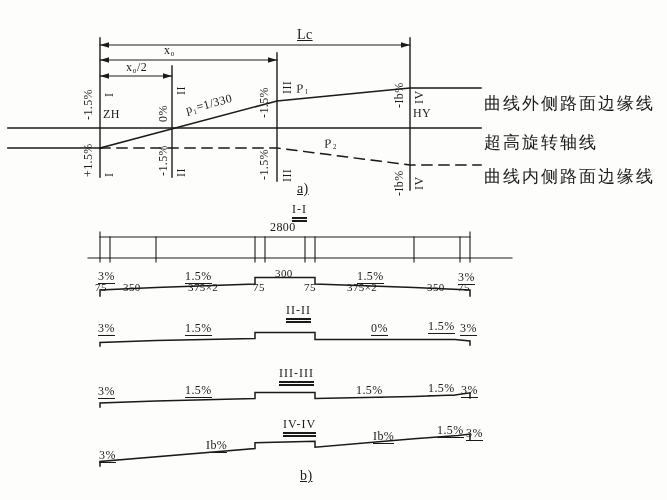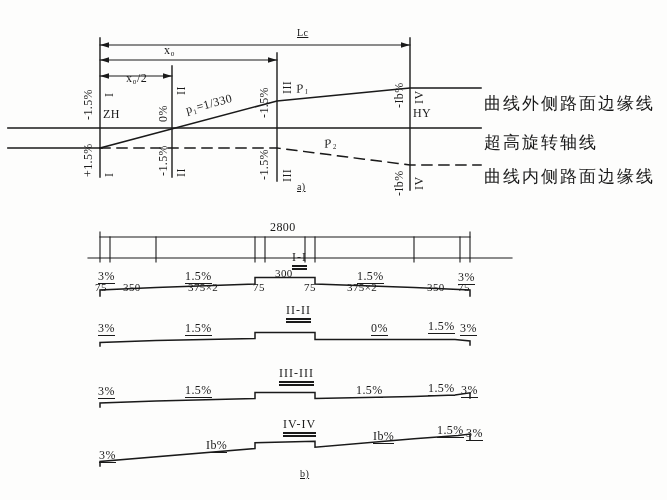--- a/index.html
+++ b/index.html
@@ -3,21 +3,21 @@
 <meta charset="utf-8">
 <style>
   html,body{margin:0;padding:0;background:#e8e8e8;}
   #canvas{
     position:relative;width:667px;height:500px;background:#fdfdfc;
     font-family:"Liberation Serif","DejaVu Serif",serif;color:#1a1a1a;overflow:hidden;
   }
   #linework{position:absolute;left:0;top:0;}
   .lbl{position:absolute;font-size:12px;line-height:1;white-space:nowrap;letter-spacing:.4px;}
   .sm{font-size:11px;margin-top:40px;}
-  .big{font-size:10px;text-decoration:underline;}
+  .big{font-size:14px;text-decoration:underline;}
   .cjk{font-size:17px;letter-spacing:2px;font-family:"Liberation Serif","DejaVu Serif",serif;margin-top:16px;}
   .rot{transform-origin:0 0;transform:rotate(-90deg);}
   .it{font-style:italic;}
   .u{border-bottom:1.6px solid #1a1a1a;padding-bottom:1px;}
   .uu{border-bottom:5px double #1a1a1a;padding-bottom:2px;letter-spacing:1px;}
   .slope15{transform:rotate(-15deg);transform-origin:0 50%;}
   .slope8{transform:rotate(-9deg);transform-origin:0 50%;}
 </style>
 </head>
 <body>
@@ -82,21 +82,21 @@
     <g stroke-width="1.5">
       <path d="M100,407 V403 L156,401 L255,398.5 V392.5 H315 V398.5 L414,396.5 L455,395 L470,392.8 V398"></path>
     </g>
     <g stroke-width="1.5">
       <path d="M100,466 V461.5 L255,448.5 V442.8 L315,441.2 V447.2 L414,438.8 L458,435.6 L470,434 V440"></path>
     </g>
   </svg>
 
   <span class="lbl big" style="left:297px;top:28px;">Lc</span>
   <span class="lbl" style="left:164px;top:44px;">x₀</span>
-  <span class="lbl" style="left:126px;top:72px;">x₀/2</span>
+  <span class="lbl" style="left:126px;top:61px;">x₀/2</span>
 
   <span class="lbl rot" style="left:82px;top:120px;">-1.5%</span>
   <span class="lbl rot" style="left:103px;top:97px;">I</span>
   <span class="lbl rot" style="left:82px;top:177px;">+1.5%</span>
   <span class="lbl rot" style="left:103px;top:177px;">I</span>
   <span class="lbl" style="left:103px;top:108px;">ZH</span>
 
   <span class="lbl rot" style="left:175px;top:95px;">II</span>
   <span class="lbl rot" style="left:157px;top:122px;">0%</span>
   <span class="lbl rot" style="left:157px;top:176px;">-1.5%</span>
@@ -116,21 +116,21 @@
   <span class="lbl slope15" style="left:186px;top:104px;">p₁=1/330</span>
   <span class="lbl it slope8" style="left:296px;top:83px;">P₁</span>
   <span class="lbl it slope8" style="left:324px;top:138px;">P₂</span>
 
   <span class="lbl cjk" style="left:484px;top:79px;">曲线外侧路面边缘线</span>
   <span class="lbl cjk" style="left:484px;top:152px;">曲线内侧路面边缘线</span>
   <span class="lbl cjk" style="left:484px;top:118px;">超高旋转轴线</span>
 
   <span class="lbl big" style="left:297px;top:182px;">a)</span>
 
-  <span class="lbl uu" style="left:292px;top:203px;margin-top:48px;">I-I</span>
+  <span class="lbl uu" style="left:292px;top:203px;">I-I</span>
   <span class="lbl" style="left:270px;top:221px;">2800</span>
 
   <span class="lbl sm" style="left:95px;top:242px;">75</span>
   <span class="lbl sm" style="left:123px;top:242px;">350</span>
   <span class="lbl sm" style="left:188px;top:242px;">375×2</span>
   <span class="lbl sm" style="left:253px;top:242px;">75</span>
   <span class="lbl sm" style="left:275px;top:228px;">300</span>
   <span class="lbl sm" style="left:304px;top:242px;">75</span>
   <span class="lbl sm" style="left:347px;top:242px;">375×2</span>
   <span class="lbl sm" style="left:427px;top:242px;">350</span>

